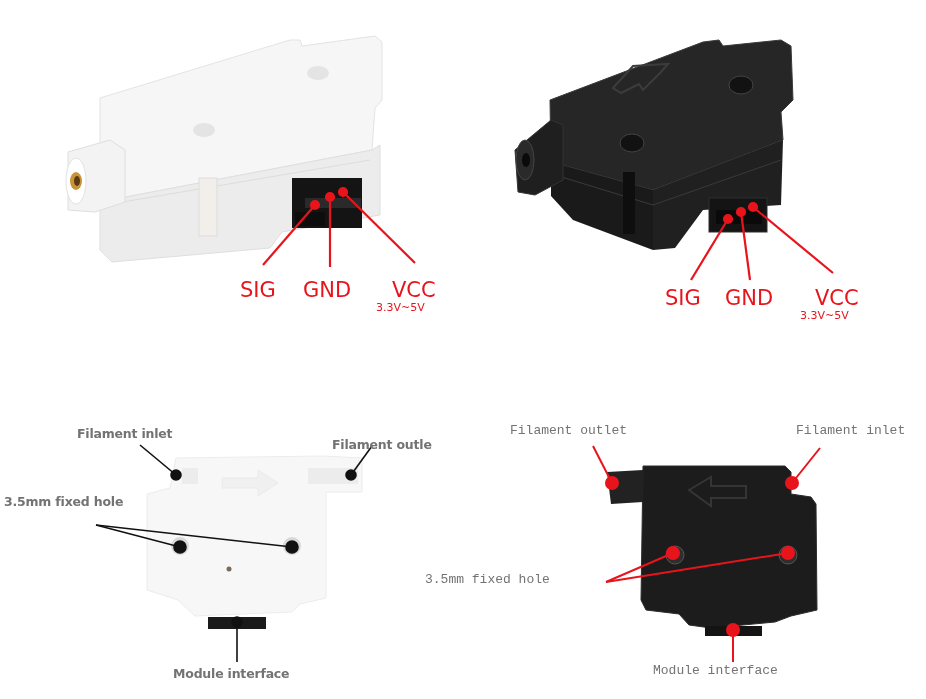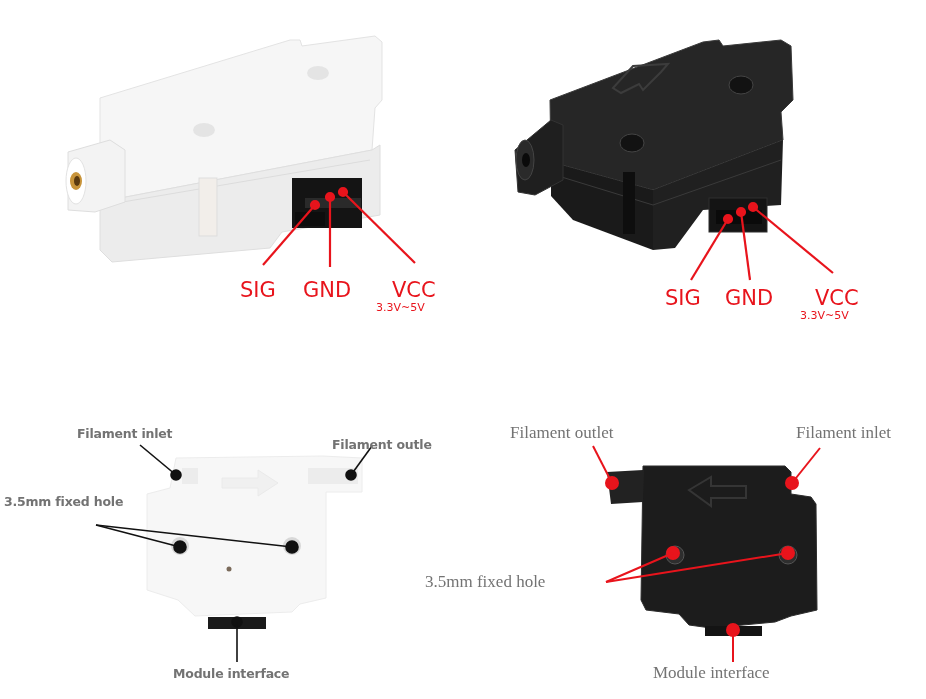--- a/index.html
+++ b/index.html
@@ -4,21 +4,21 @@
 <style>
   html,body{margin:0;padding:0;background:#ffffff;}
   body{width:926px;height:699px;position:relative;overflow:hidden;font-family:"DejaVu Sans",sans-serif;}
   .panel{position:absolute;}
   svg{position:absolute;left:0;top:0;overflow:visible;}
   .lbl-red{position:absolute;color:#e8141c;font-family:"DejaVu Sans",sans-serif;white-space:nowrap;line-height:1;}
   .lbl-red.big{font-size:21px;}
   .lbl-red.small{font-size:11px;}
   .lbl-blk{position:absolute;color:#737373;white-space:nowrap;line-height:1;text-align:center;}
   .lbl-blk.a{font-family:"DejaVu Sans",sans-serif;font-size:12.5px;font-weight:bold;letter-spacing:-0.2px;}
-  .lbl-blk.b{font-family:Liberation Serif, serif;font-size:17px;}
+  .lbl-blk.b{font-family:Liberation Mono, monospace;font-size:13px;}
 </style>
 </head>
 <body>
 
 <div class="panel" style="left:0;top:0;width:463px;height:350px;">
   <svg width="463" height="350">
 
     <path d="M100 98 L290 40 L300 40 L302 46 L375 36 L382 42 L382 100 L375 108 L372 150 L110 200 L100 190 Z" fill="#f6f6f6" stroke="#e3e3e3"></path>
 
     <path d="M100 190 L110 200 L372 150 L380 145 L380 215 L282 232 L270 248 L112 262 L100 250 Z" fill="#ececec" stroke="#dedede"></path>

